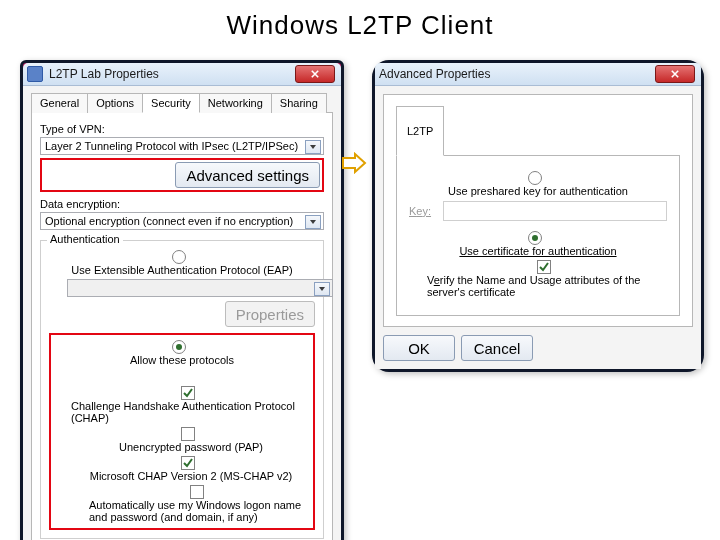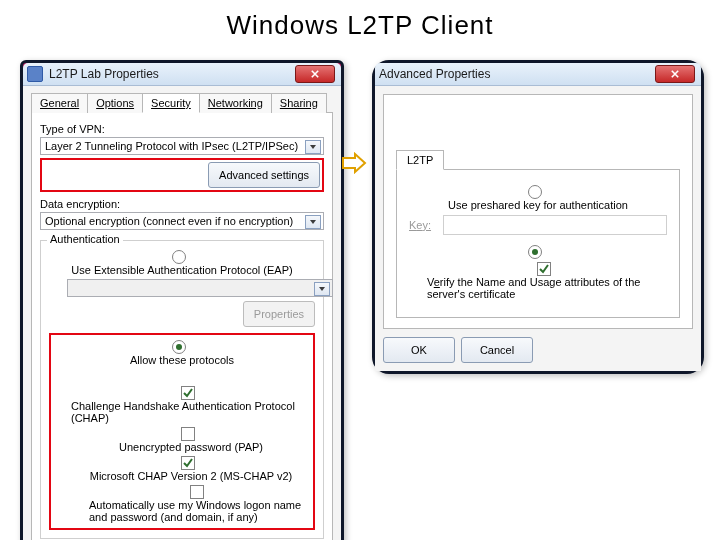--- a/index.html
+++ b/index.html
@@ -62,21 +62,20 @@
   .client {
     background: #f4f4f4;
     padding: 6px 8px 8px 8px;
   }
 
   
   .tabs {
     display: flex;
     border-bottom: 1px solid #b7b7b7;
     margin-bottom: 0;
-    text-decoration: underline;
   }
   .tab {
     padding: 3px 8px;
     border: 1px solid #b7b7b7;
     border-bottom: none;
     background: #f8f8f8;
     margin-right: -1px;
     font-size: 11px;
     position: relative;
     top: 1px;
@@ -126,21 +125,21 @@
   }
   .dd .arrow svg { width: 6px; height: 4px; fill: #3c3c3c; }
   .dd.disabled { background: #f0f0f0; color: #808080; }
 
   .btn {
     height: 20px;
     padding: 12px 10px;
     background: linear-gradient(#f7f9fc,#e3e9f1);
     border: 1px solid #8a9bb3;
     border-radius: 3px;
-    font-size: 11px;
+    font-size: 15px;
     display: inline-flex; align-items: center; justify-content: center;
     min-width: 60px;
     box-sizing: border-box;
   }
   .btn.disabled { color: #9a9a9a; border-color: #bcbcbc; background: #f2f2f2; }
 
   .groupbox {
     border: 1px solid #cfcfcf;
     padding: 6px 8px 8px 8px;
     margin-top: 10px;
@@ -189,25 +188,25 @@
   .btn-row {
     display: flex; justify-content: flex-start; gap: 6px;
     margin-top: 8px;
   }
 
   .tabs2 {
     display: flex;
     border-bottom: 1px solid #b7b7b7;
   }
   .tab2 {
-    padding: 3px 10px;
+    padding: 18px 10px;
     border: 1px solid #b7b7b7;
     border-bottom: 1px solid #fff;
     background: #fff; font-size: 11px;
-    position: relative; top: 1px; margin-top: 44px;
+    position: relative; top: 1px;
   }
   .adv-body { border: 1px solid #b7b7b7; border-top: none; background: #fff; padding: 12px 12px 14px 12px; }
 
   .key-row { display: flex; align-items: center; margin: 4px 0 10px 0; }
   .key-label { width: 34px; color: #9a9a9a; text-decoration: underline; }
   .key-input { flex: 1; height: 18px; border: 1px solid #cfcfcf; background: #fff; }
   .under { text-decoration: underline; }
 
   
   .arrow-between {
@@ -351,20 +350,21 @@
           <span>Use preshared key for authentication</span>
         </div>
         <div class="key-row indent">
           <span class="key-label">
             <span>K</span><span class="under">e</span><span>y:</span>
           </span>
           <span class="key-input"></span>
         </div>
         <div class="opt-row">
           <span class="radio sel"></span>
+          <span class="under">Use certificate for authentication</span>
         </div>
         <div class="opt-row indent">
           <span class="check sel">
             <svg viewBox="0 0 10 10">
                 <path d="M1 5 L4 8 L9 1" fill="none" stroke="#2e6e2e" stroke-width="2"></path>
               </svg>
           </span>
           <span>
             <span>V</span><span class="under">e</span><span>rify the Name and Usage attributes of the server's certificate</span>
           </span>

